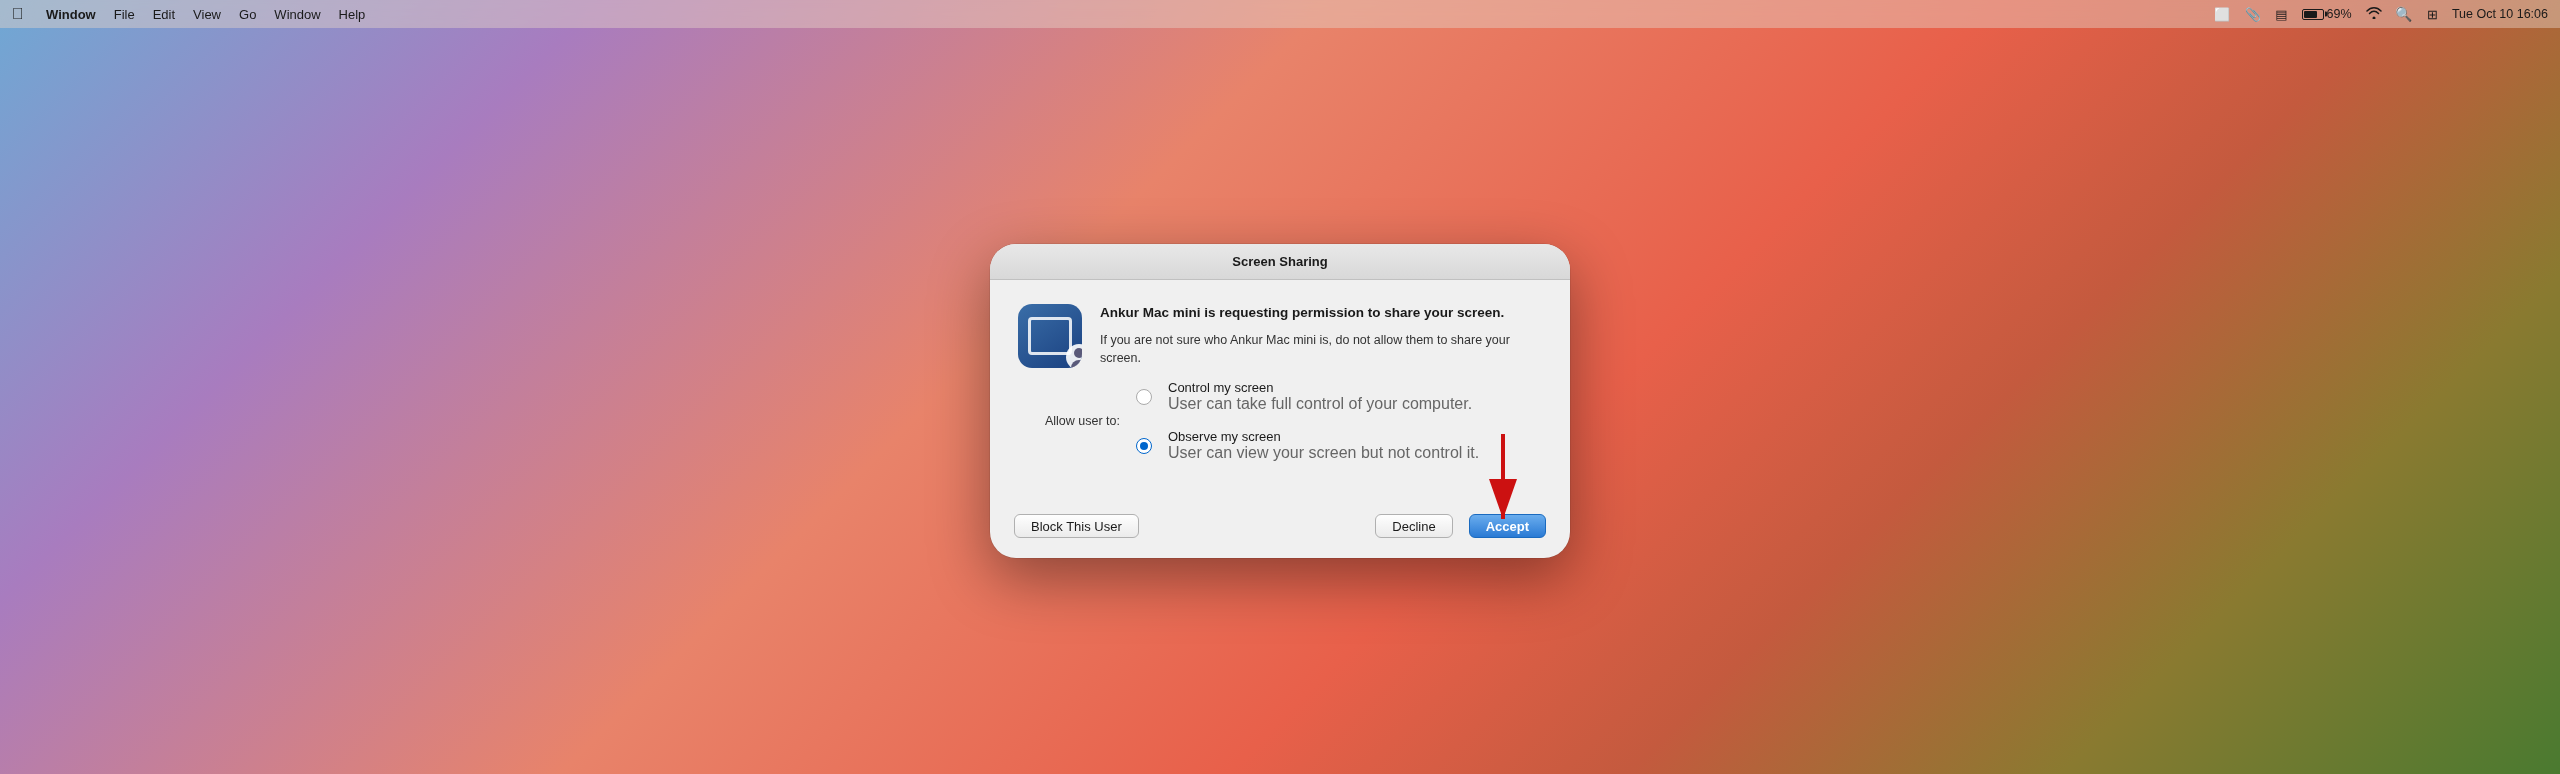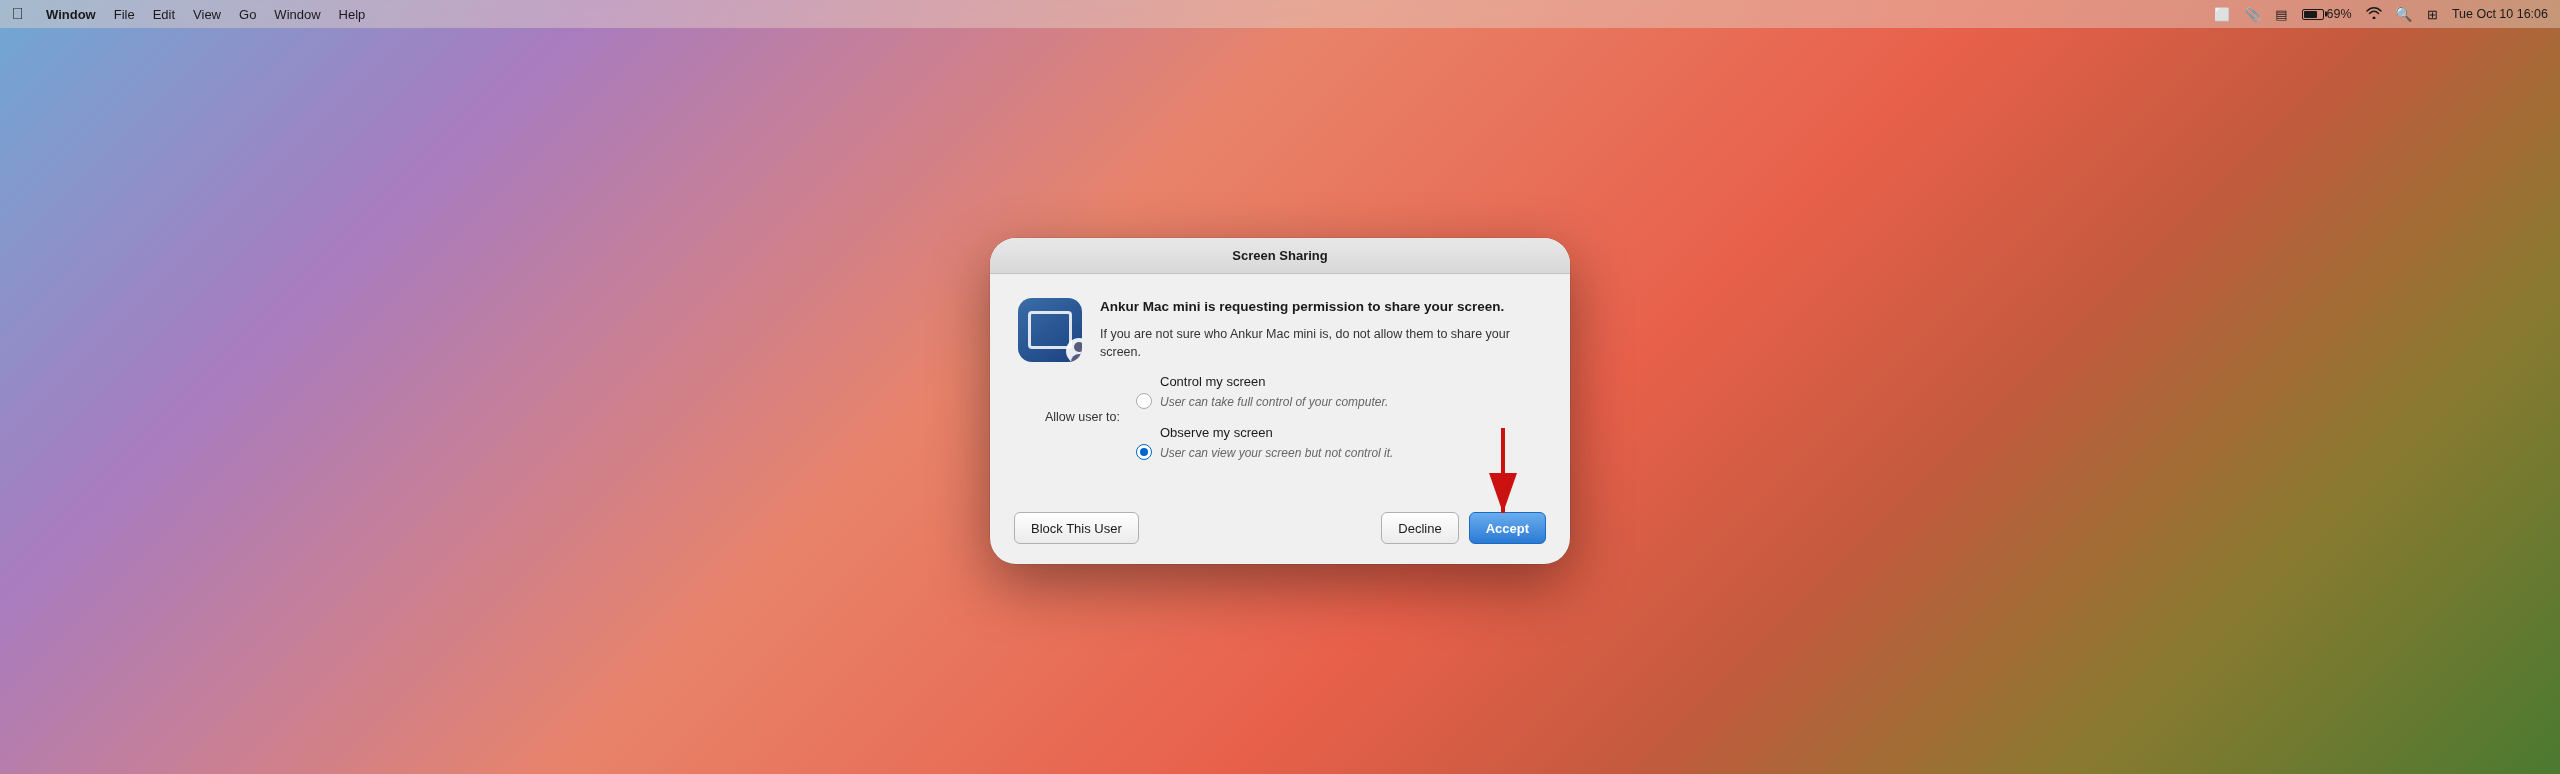--- a/index.html
+++ b/index.html
@@ -244,22 +244,22 @@
     }
 
     .radio-options {
       display: flex;
       flex-direction: column;
       gap: 16px;
     }
 
     .radio-option {
       display: flex;
-      align-items: flex-end;
-      gap: 8px;
+      align-items: center;
+      gap: 16px;
       cursor: pointer;
     }
 
     .radio-button {
       width: 16px;
       height: 16px;
       border-radius: 50%;
       border: 1.5px solid #aaa;
       background: white;
       flex-shrink: 0;
@@ -289,36 +289,35 @@
       flex-direction: column;
     }
 
     .radio-option-label {
       font-size: 13px;
       color: #1a1a1a;
       font-weight: 400;
     }
 
     .radio-option-desc {
-      font-size: 12px;
+      font-size: 16px;
       color: #666;
-      margin-top: 6px;
-      font-style: italic;
+      margin-top: 0;
     }
 
     
     .dialog-footer {
       padding: 14px 24px 20px 24px;
       display: flex;
       align-items: center;
       justify-content: space-between;
     }
 
     .btn {
-      height: 32px;
+      height: 24px;
       padding: 0 16px;
       border-radius: 6px;
       font-size: 13px;
       cursor: pointer;
       border: 1px solid;
       font-family: inherit;
     }
 
     .btn-default {
       background: linear-gradient(to bottom, #fefefe, #ebebeb);
@@ -435,20 +434,20 @@
           <marker id="arrowhead" markerWidth="10" markerHeight="7" refX="10" refY="3.5" orient="auto">
             <polygon points="0 0, 10 3.5, 0 7" fill="#cc1111"></polygon>
           </marker>
         </defs>
         <line x1="15" y1="0" x2="15" y2="85" stroke="#cc1111" stroke-width="4" marker-end="url(#arrowhead)"></line>
       </svg>
     </div>
 
     <div class="dialog-footer">
       <button class="btn btn-default">Block This User</button>
-      <div style="display:flex; gap:10px;">
+      <div style="display:flex; gap:16px;">
         <button class="btn btn-default">Decline</button>
         <button class="btn btn-primary">Accept</button>
       </div>
     </div>
 
   </div>
 </div>
 
 </body></html>

